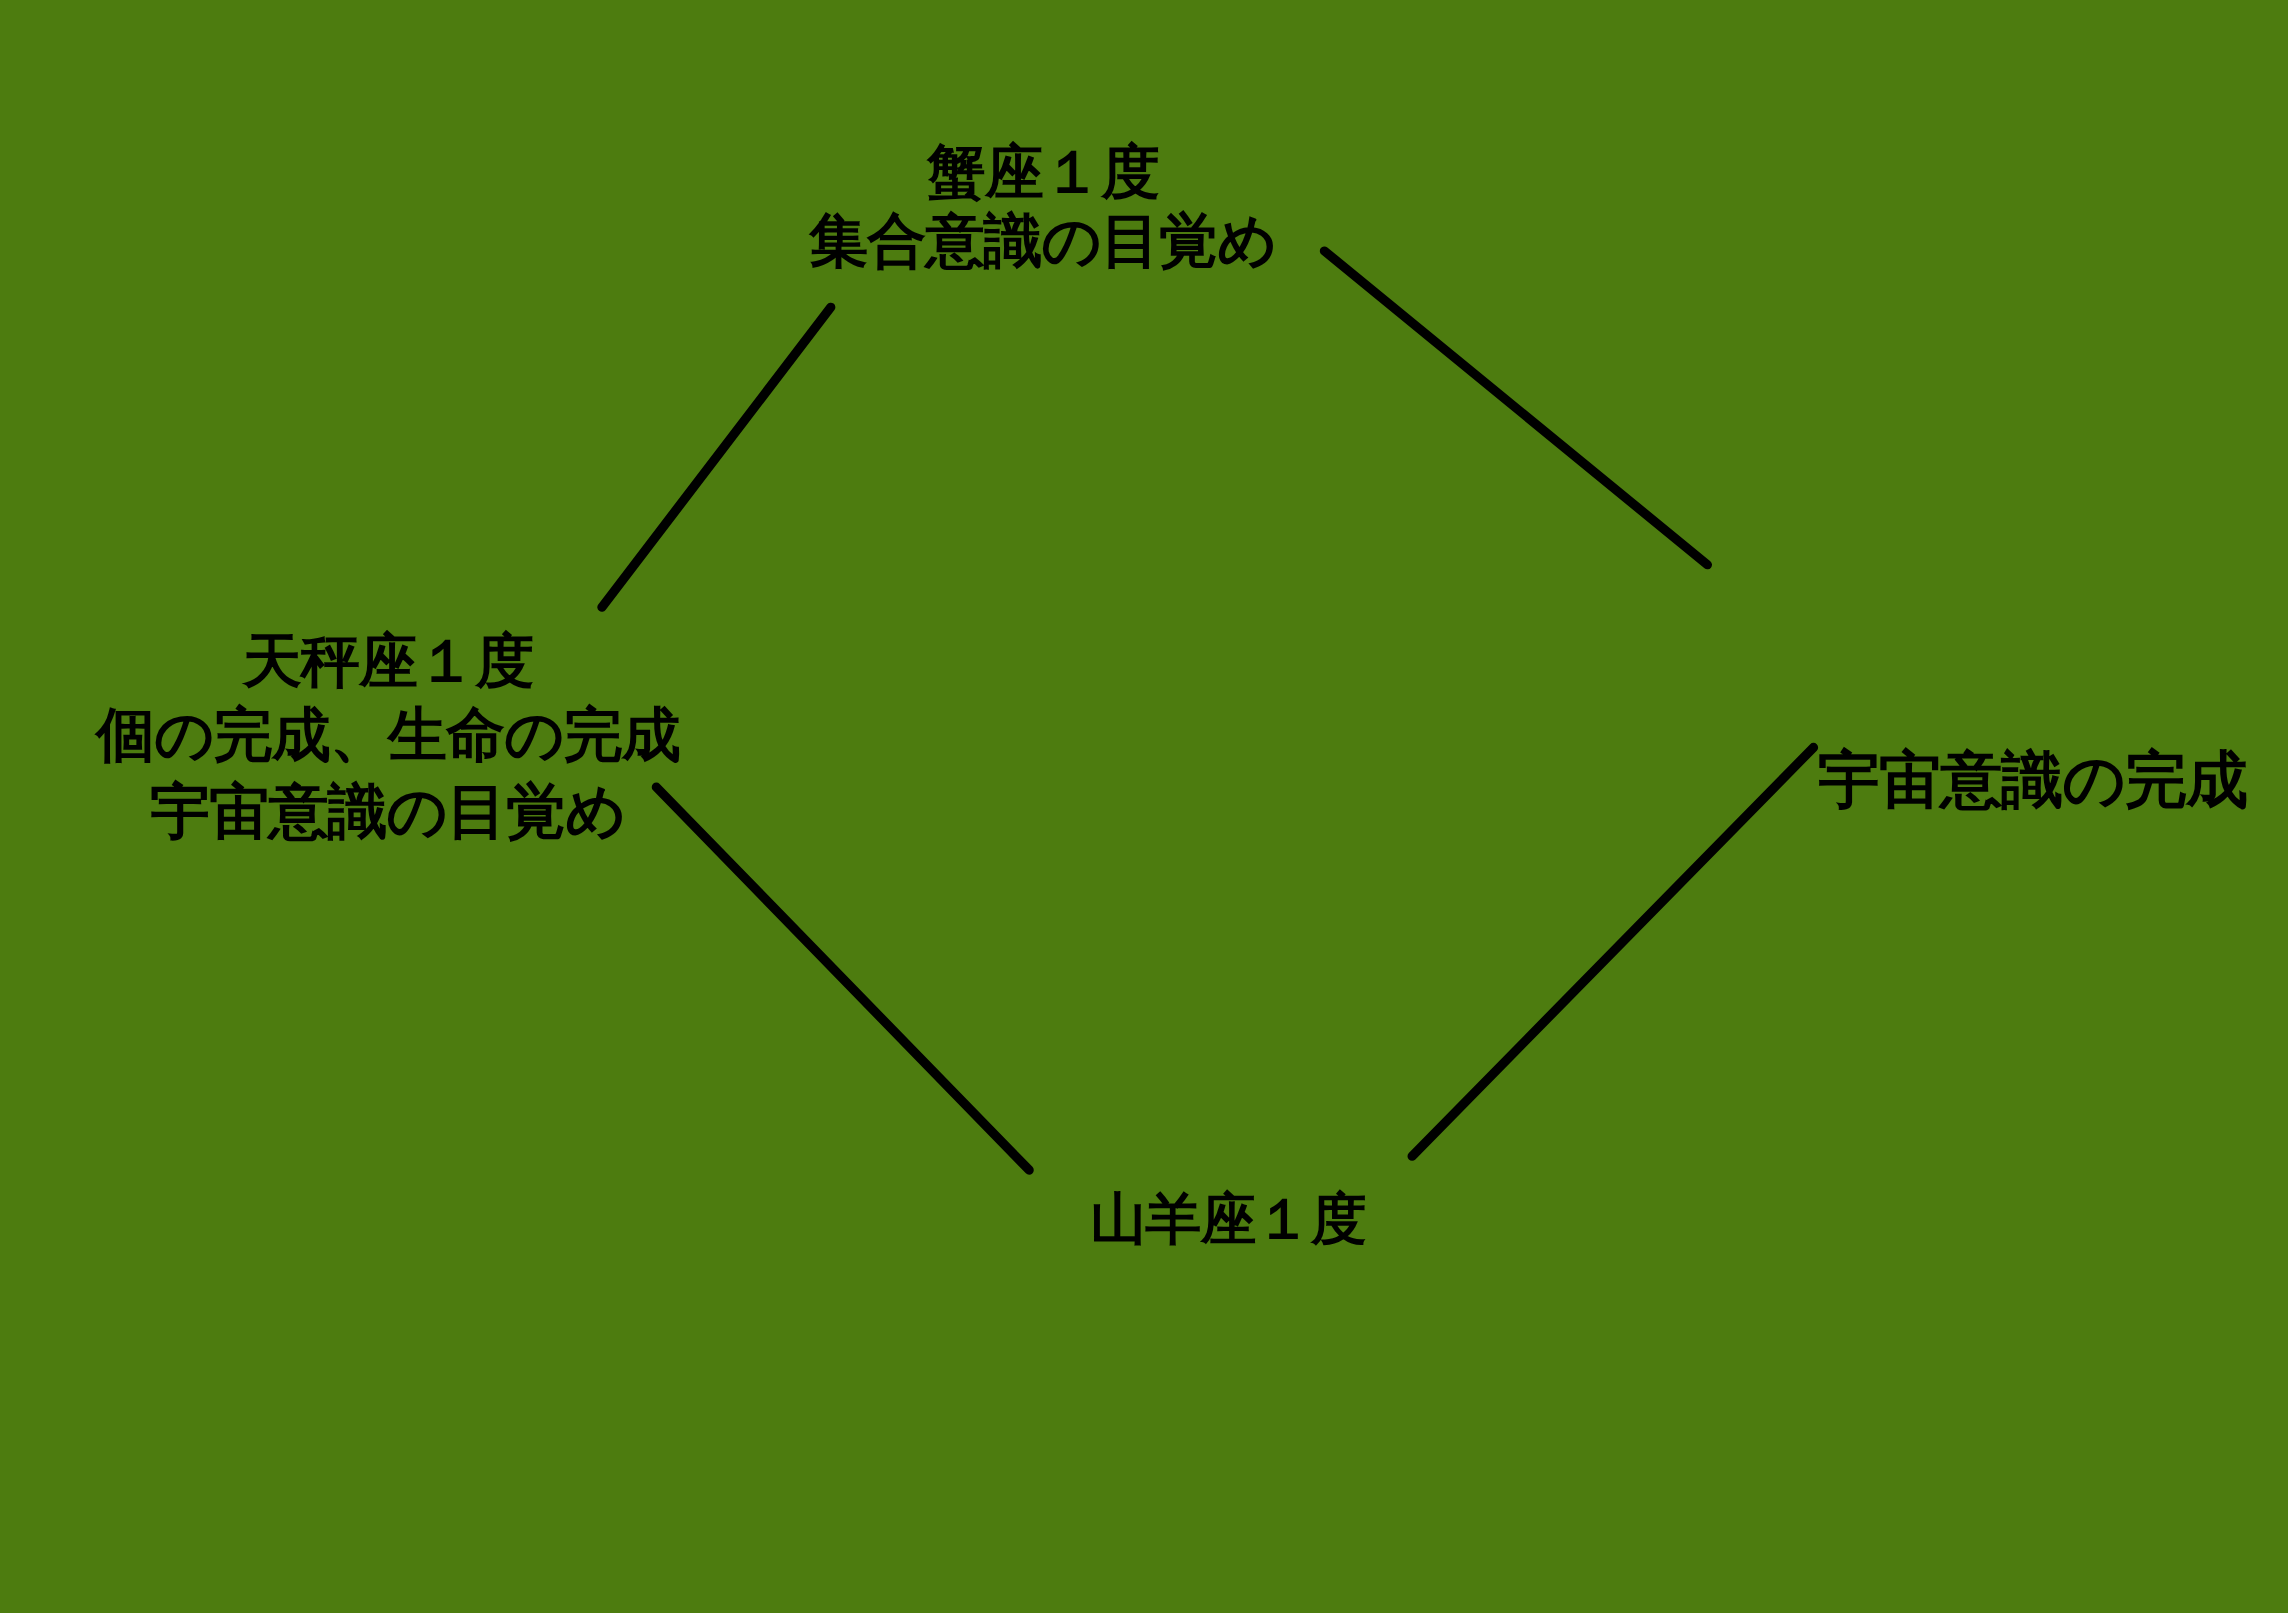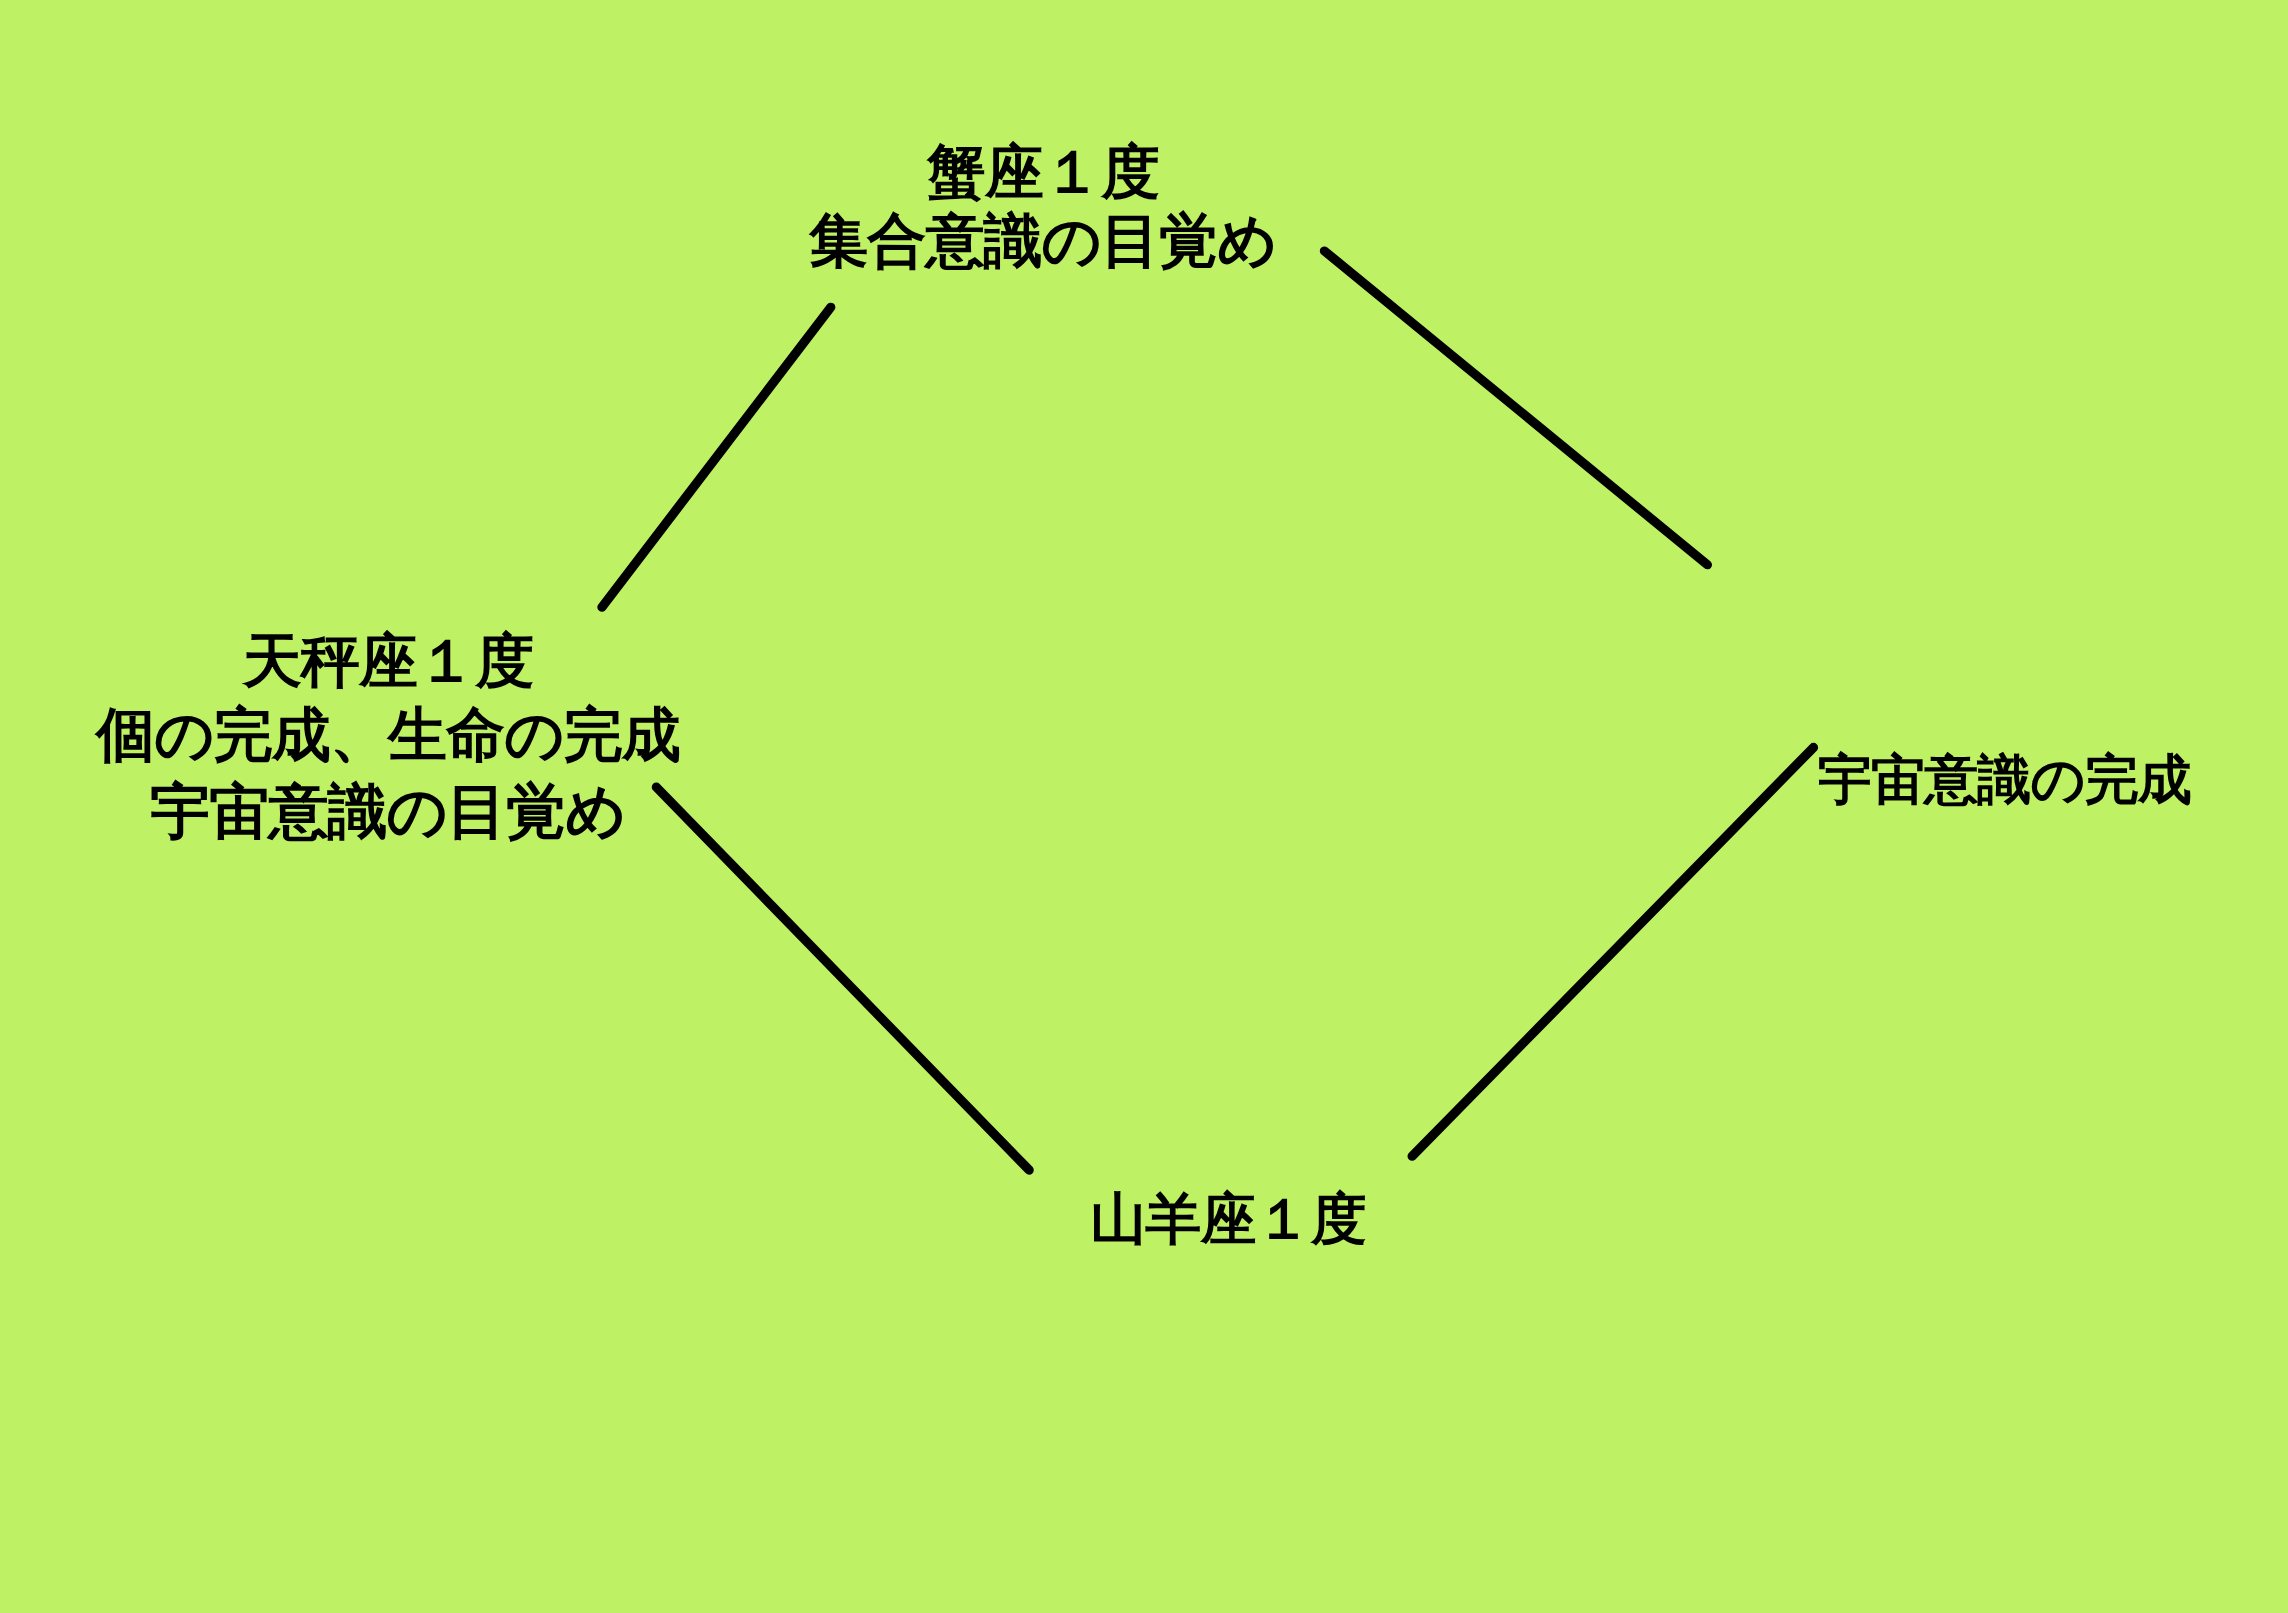--- a/index.html
+++ b/index.html
@@ -4,21 +4,21 @@
 <style>
   html, body {
     margin: 0;
     padding: 0;
     background: #ffffff;
   }
   .canvas {
     position: relative;
     width: 2289px;
     height: 1613px;
-    background: #bef264;
+    background: #4d7c0f;
     overflow: hidden;
     font-family: "Liberation Sans", sans-serif;
     font-weight: 900;
     color: #000000;
   }
   .connectors {
     position: absolute;
     left: 0;
     top: 0;
   }
@@ -64,21 +64,21 @@
   .node-capricorn .title,
   .node-capricorn .subtitle {
     font-size: 56px;
     line-height: 63px;
   }
 
   .aries-note {
     position: absolute;
     left: 1818px;
     top: 749px;
-    font-size: 54px;
+    font-size: 62px;
     line-height: 61px;
     white-space: nowrap;
     letter-spacing: -0.9px;
     text-align: center;
   }
 </style>
 </head>
 <body>
 
 <div class="canvas">

